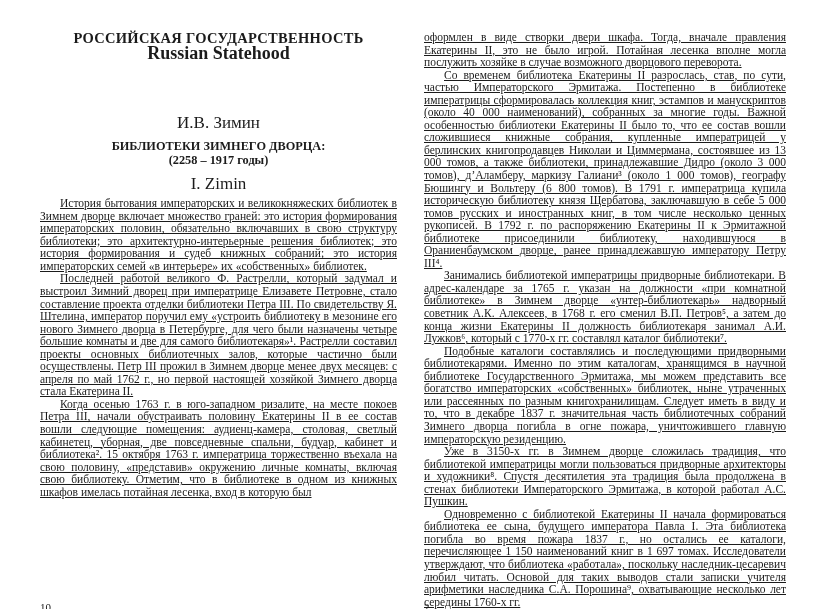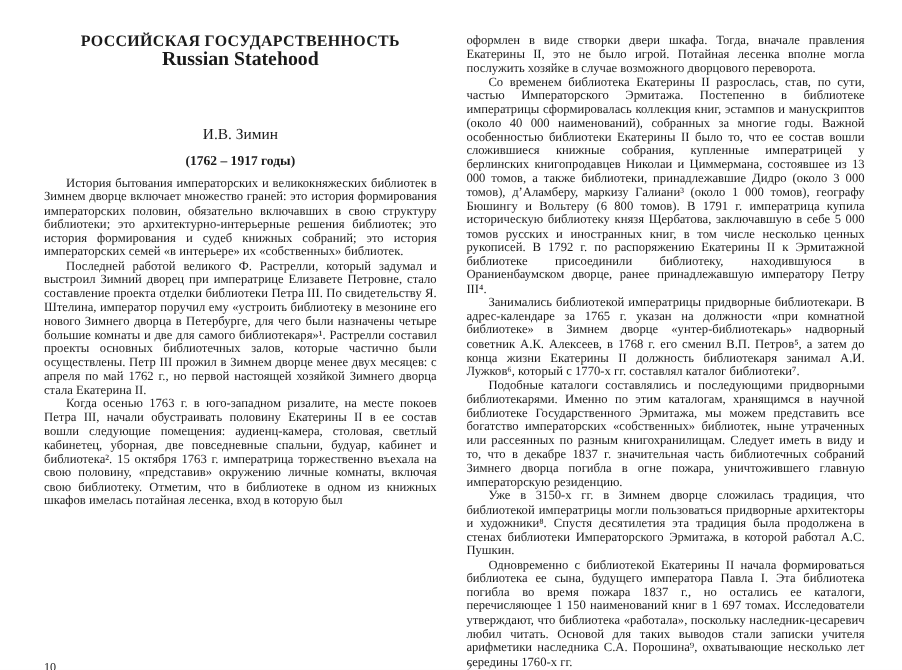--- a/index.html
+++ b/index.html
@@ -18,53 +18,55 @@
     margin:0 auto;
   }
   .page{position:absolute;top:0;height:609px;}
   .page-left{left:40px;width:357px;}
   .page-right{left:424px;width:362px;}
 
   .running-head{margin-top:30px;text-align:center;font-weight:bold;}
   .running-head .rh-ru{font-size:14.5px;line-height:16px;letter-spacing:.3px;}
   .running-head .rh-en{font-size:18px;line-height:15px;}
 
-  .author{margin-top:55px;text-align:center;font-size:14px;line-height:13px;}
+  .author{margin-top:55px;text-align:center;font-size:17px;line-height:13px;}
   .author-en{margin-top:10px;}
 
   .art-title{margin-top:11px;text-align:center;font-weight:bold;
              font-size:12.3px;line-height:13.6px;}
   .art-title-en{margin-top:9px;}
 
   .body-text{margin-top:7px;font-size:11.5px;line-height:12.55px;
              text-align:justify;}
   .page-right .body-text{margin-top:31px;}
-  .body-text p{text-indent:20px;margin:0;}
+  .body-text p{text-indent:20px;margin:0;text-decoration:underline;}
   .body-text p.cont{text-indent:0;}
 
   .pagenum{position:absolute;left:0;top:576px;font-size:11px;line-height:12px;margin-top:25px;}
 </style>
 </head>
 <body>
 
 <div class="spread">
 
   <section class="page page-left">
 
     <header class="running-head">
       <div class="rh-ru">РОССИЙСКАЯ ГОСУДАРСТВЕННОСТЬ</div>
       <div class="rh-en">Russian Statehood</div>
     </header>
 
     <div class="author author-ru">И.В. Зимин</div>
 
     <h1 class="art-title art-title-ru">
-      <div>(1762 – 1917 годы)</div>
+      <div>БИБЛИОТЕКИ ЗИМНЕГО ДВОРЦА:</div>
+      <div>(2258 – 1917 годы)</div>
     </h1>
 
+    <div class="author author-en">I. Zimin</div>
 
 
     <div class="body-text">
       <p>История бытования императорских и великокняжеских библиотек в Зимнем дворце включает множество граней: это история формирования императорских половин, обязательно включавших в свою структуру библиотеки; это архитектурно-интерьерные решения библиотек; это история формирования и судеб книжных собраний; это история императорских семей «в интерьере» их «собственных» библиотек.</p>
       <p>Последней работой великого Ф. Растрелли, который задумал и выстроил Зимний дворец при императрице Елизавете Петровне, стало составление проекта отделки библиотеки Петра III. По свидетельству Я. Штелина, император поручил ему «устроить библиотеку в мезонине его нового Зимнего дворца в Петербурге, для чего были назначены четыре большие комнаты и две для самого библиотекаря»¹. Растрелли составил проекты основных библиотечных залов, которые частично были осуществлены. Петр III прожил в Зимнем дворце менее двух месяцев: с апреля по май 1762 г., но первой настоящей хозяйкой Зимнего дворца стала Екатерина II.</p>
       <p>Когда осенью 1763 г. в юго-западном ризалите, на месте покоев Петра III, начали обустраивать половину Екатерины II в ее состав вошли следующие помещения: аудиенц-камера, столовая, светлый кабинетец, уборная, две повседневные спальни, будуар, кабинет и библиотека². 15 октября 1763 г. императрица торжественно въехала на свою половину, «представив» окружению личные комнаты, включая свою библиотеку. Отметим, что в библиотеке в одном из книжных шкафов имелась потайная лесенка, вход в которую был</p>
     </div>
 
     <div class="pagenum">10</div>
   </section>

